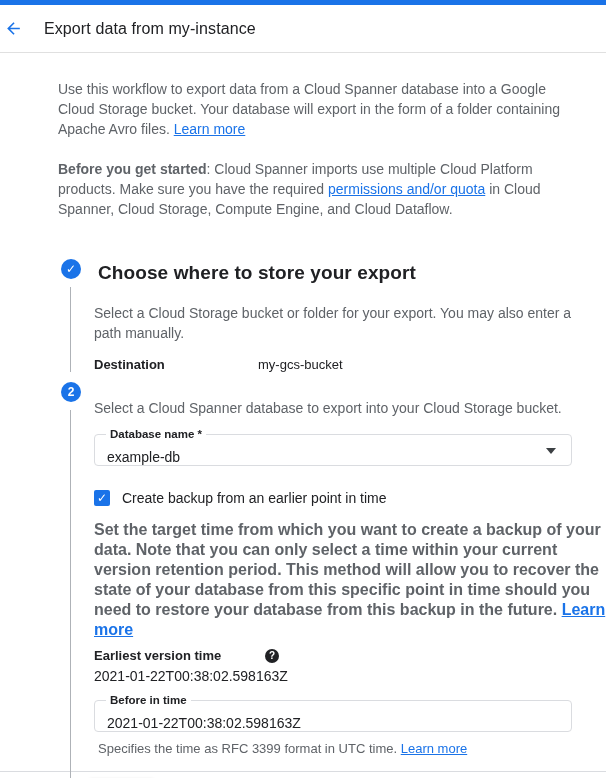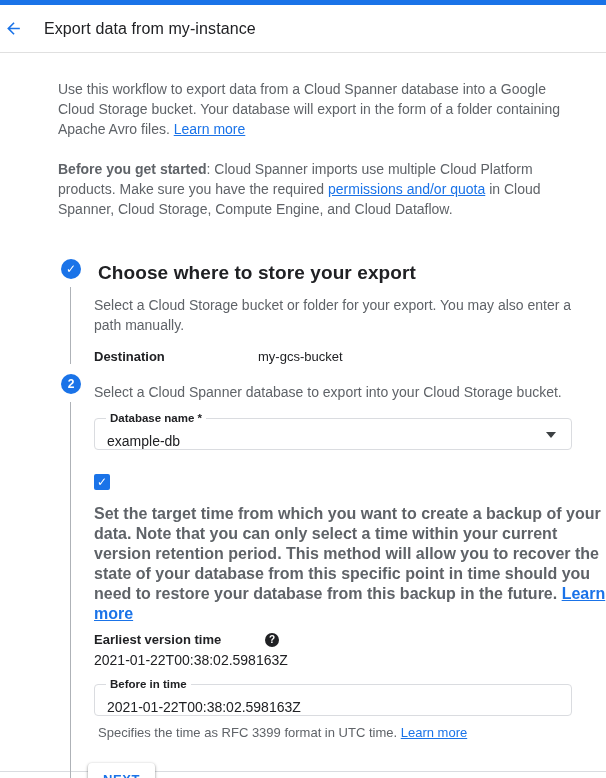--- a/index.html
+++ b/index.html
@@ -41,21 +41,21 @@
     font-size:12px; font-weight:700; line-height:1;
   }
   .connector { position:absolute; left:34px; width:1px; background:#aeb2b7; }
   .step-1 .connector { top:30px; bottom:8px; }
   .step-2 { flex:1; }
   .step-2 .connector { top:30px; bottom:0; }
   .step h2 {
     margin:4px; font-size:19px; line-height:24px; font-weight:700;
     color:#202124; letter-spacing:.1px;
   }
-  .step-desc { margin:10px 0 0; font-size:14px; line-height:20px; color:#5f6368; max-width:480px; }
+  .step-desc { margin:18px 0 0; font-size:14px; line-height:20px; color:#5f6368; max-width:480px; }
   .step-2 .step-desc { max-width:520px; }
 
   .dest-row { display:flex; margin-top:14px; padding-bottom:8px; font-size:13px; }
   .dest-label { font-weight:700; width:164px; color:#202124; }
   .dest-value { color:#202124; }
 
   .field {
     position:relative; width:478px; height:32px; margin-top:16px;
     border:1px solid #dadce0; border-radius:4px; background:#fff;
     display:flex; align-items:flex-end; padding:0 12px;
@@ -159,20 +159,21 @@
       <div class="field select-field">
         <span class="field-label">Database name *</span>
         <span class="field-value">example-db</span>
         <span class="caret"></span>
       </div>
 
       <div class="checkbox-row">
         <span class="checkbox">
           <span>✓</span>
         </span>
+        <span class="checkbox-label">Create backup from an earlier point in time</span>
       </div>
 
       <p class="backup-desc"><span>Set the target time from which you want to create a backup of your data. Note that you can only select a time within your current version retention period. This method will allow you to recover the state of your database from this specific point in time should you need to restore your database from this backup in the future. </span><a class="link">Learn more</a></p>
 
       <div class="evt-label-row">
         <span class="evt-label">Earliest version time</span>
         <span class="help-icon">
           <span>?</span>
         </span>
       </div>

